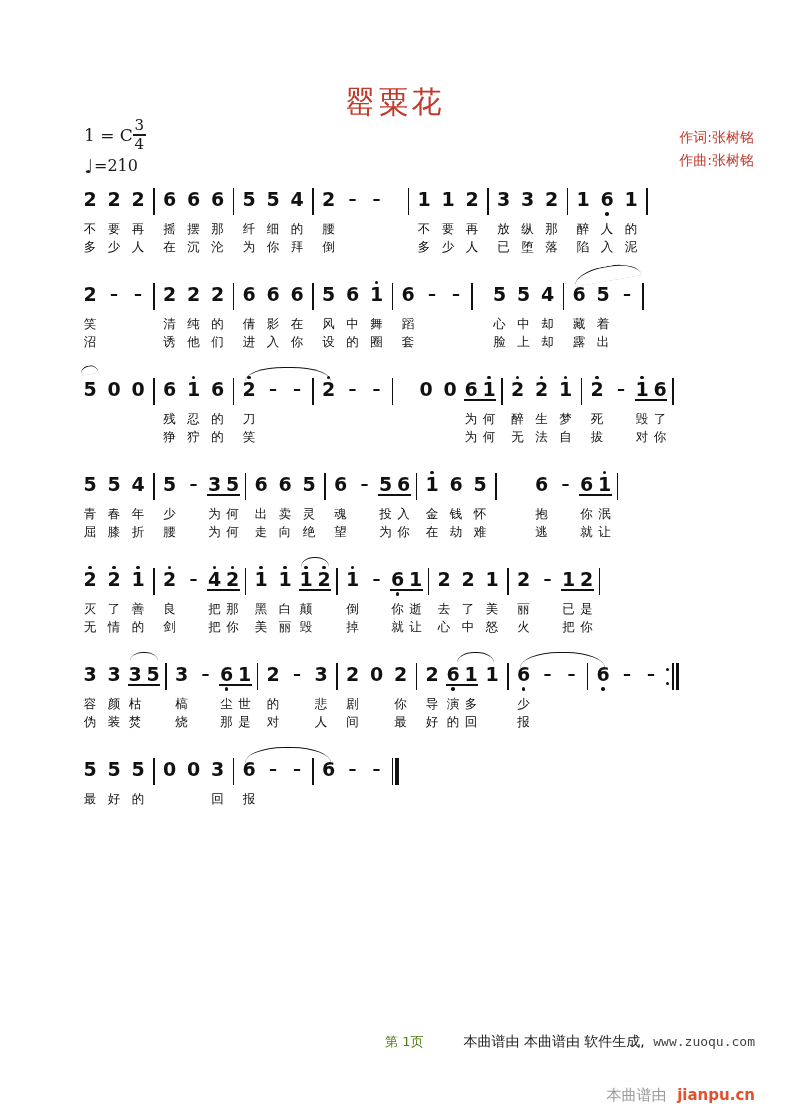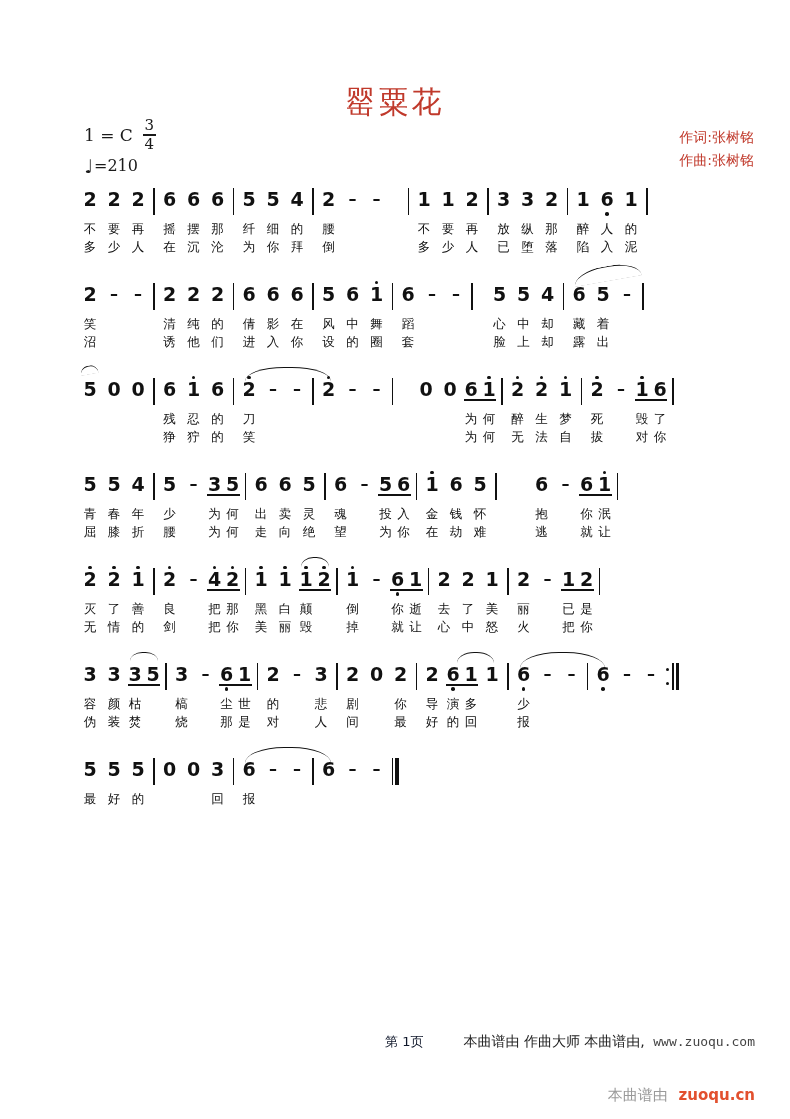--- a/index.html
+++ b/index.html
@@ -10,21 +10,21 @@
   }
   .title{
     position:absolute;top:82px;left:0;width:100%;text-align:center;
     font-family:"DejaVu Serif","Liberation Serif",serif;
     font-size:30px;letter-spacing:3px;color:#c0392b;font-weight:400;
   }
   .keyblock{
     position:absolute;left:84px;top:118px;font-family:"DejaVu Serif","Liberation Serif",serif;
     font-size:17px;color:#1a1a1a;
   }
-  .keyline{display:flex;align-items:center;gap:10px;}
+  .keyline{display:flex;align-items:center;}
   .frac{display:inline-flex;flex-direction:column;align-items:center;font-size:15px;line-height:15px;}
   .frac .bar{width:13px;height:1.5px;background:#1a1a1a;margin:1px 0;}
   .tempoline{display:flex;align-items:center;margin-top:3px;font-size:16px;}
   .tempoline .noteglyph{font-size:19px;margin-right:1px;}
   .credits{
     position:absolute;right:36px;top:126px;text-align:left;
     font-size:14px;line-height:23px;color:#c0392b;
   }
   .systems{position:absolute;left:78px;top:182px;width:672px;}
   .system{margin-bottom:22px;}
@@ -49,21 +49,21 @@
   .bar-row{display:flex;gap:2px;height:27px;margin-top:6px;align-items:stretch;}
   .bl{width:1.5px;background:#111;}
   .bl.thick{width:3.5px;}
   .rpt-dots{display:flex;flex-direction:column;justify-content:space-around;align-items:center;margin-right:1px;}
   .rpt-dots .dot{width:3px;height:3px;}
   .arc{
     position:absolute;border-top:1.6px solid #111;
     border-radius:50% 50% 0 0 / 110% 110% 0 0;z-index:3;
   }
   .footer-page{
-    position:absolute;top:1033px;left:385px;font-size:13px;color:#0f172a;
+    position:absolute;top:1033px;left:385px;font-size:13px;color:#4d7c0f;
   }
   .footer-gen{
     position:absolute;top:1033px;right:35px;font-size:14px;color:#222;
   }
   .footer-gen .genurl{font-family:"DejaVu Sans Mono","Liberation Mono",monospace;font-size:13px;color:#444;margin-left:4px;}
   .sitelogo{
     position:absolute;top:1086px;right:35px;font-size:15px;cursor:pointer;
   }
   .sitename{color:#9a9a9a;margin-right:6px;}
   .sitedomain{color:#e2502e;font-weight:bold;}
@@ -2647,22 +2647,22 @@
             </div>
           </div>
           <div class="arc" style="left: 167.4px; width: 86px; height: 15px; top: -5px;"></div>
         </div>
       </div>
     </div>
 
   <div class="footer-page">第 1页</div>
 
   <div class="footer-gen">
-    <span>本曲谱由 作曲大师 本曲谱由,</span>
+    <span>本曲谱由 本曲谱由 软件生成,</span>
     <span class="genurl">www.zuoqu.com</span>
   </div>
 
   <div class="sitelogo">
     <span class="sitename">本曲谱由</span>
-    <span class="sitedomain">zuoqu.cn</span>
+    <span class="sitedomain">jianpu.cn</span>
   </div>
 
 </div>
 
 </body></html>

